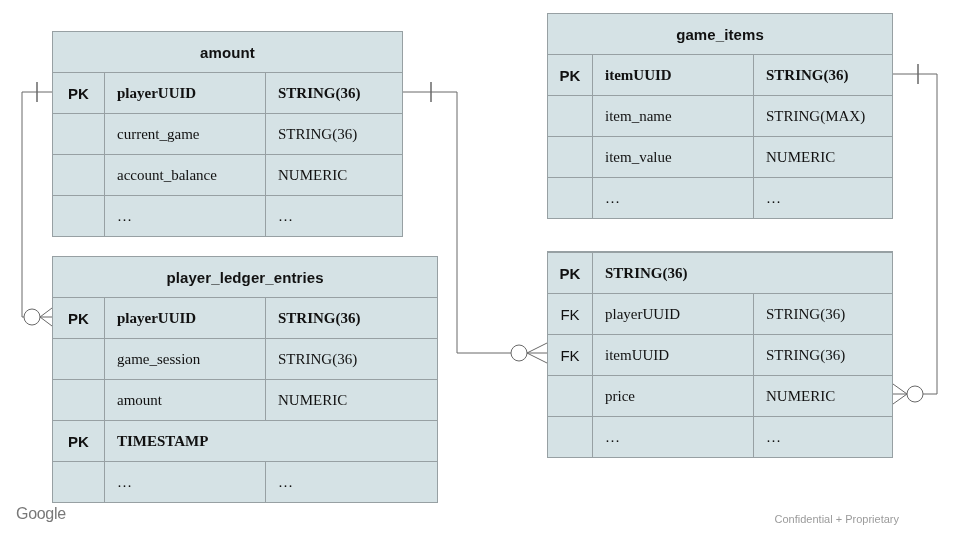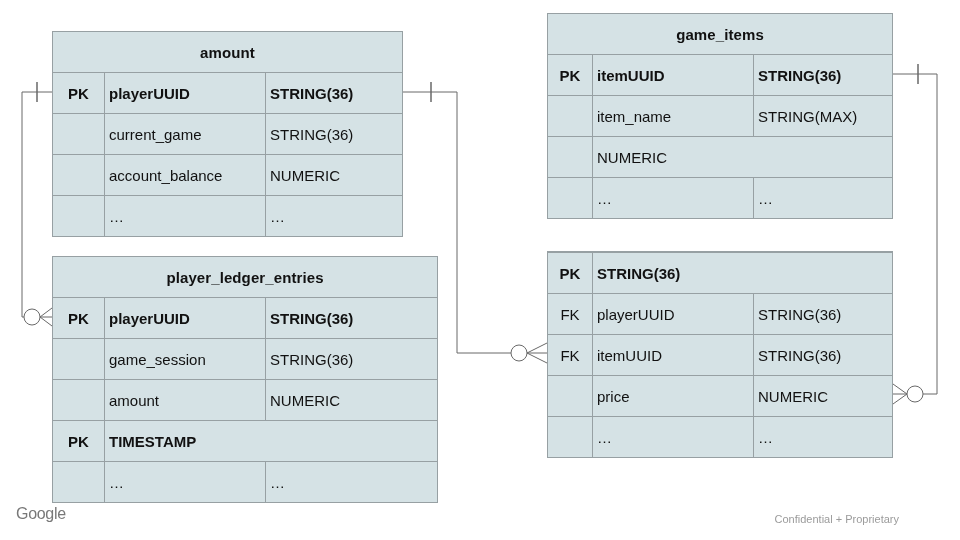--- a/index.html
+++ b/index.html
@@ -43,21 +43,21 @@
   .cols-left .trow  { grid-template-columns: 51px 161px 1fr; }
   .cols-right .trow { grid-template-columns: 44px 161px 1fr; }
   .ckey, .cname, .ctype {
     box-sizing: border-box;
     display: flex;
     align-items: center;
     overflow: hidden;
     white-space: nowrap;
   }
   .ckey { justify-content: center; }
-  .cname, .ctype { padding-left: 4px; border-left: 1.5px solid #97a0a3; }
+  .cname, .ctype { padding-left: 12px; border-left: 1.5px solid #97a0a3; font-family: Liberation Serif, serif; }
   .em { font-weight: bold; }
   .footer-logo {
     position: absolute;
     left: 16px;
     top: 505px;
     font-size: 16px;
     letter-spacing: -0.3px;
     color: #787878;
   }
   .footer-note {
@@ -128,20 +128,21 @@
       <div class="cname">itemUUID</div>
       <div class="ctype">STRING(36)</div>
     </div>
     <div class="trow">
       <div class="ckey"></div>
       <div class="cname">item_name</div>
       <div class="ctype">STRING(MAX)</div>
     </div>
     <div class="trow">
       <div class="ckey"></div>
+      <div class="cname">item_value</div>
       <div class="ctype">NUMERIC</div>
     </div>
     <div class="trow">
       <div class="ckey"></div>
       <div class="cname">…</div>
       <div class="ctype">…</div>
     </div>
   </div>
 
   <div class="etable cols-left" style="left:52px; top:256px; width:386px;">

